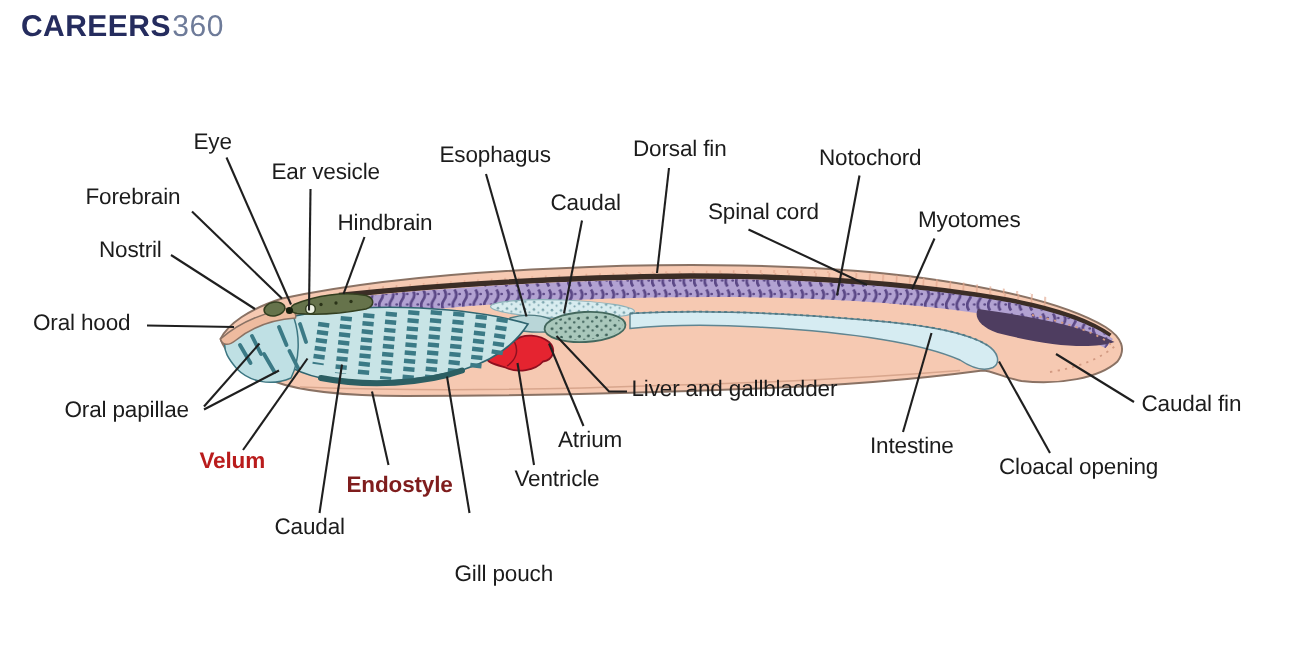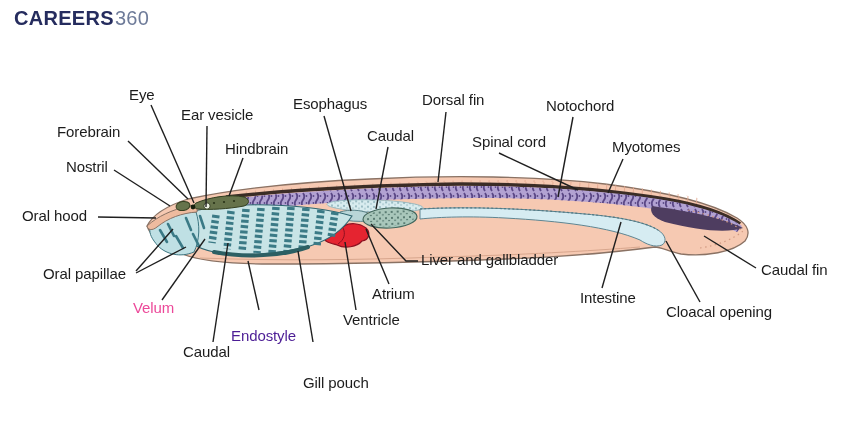--- a/index.html
+++ b/index.html
@@ -156,23 +156,23 @@
     </svg>
 
   <div class="layer">
       <div class="lbl" style="left: 129px; top: 87px; color: rgb(28, 28, 28);">Eye</div>
       <div class="lbl" style="left: 181px; top: 107px; color: rgb(28, 28, 28);">Ear vesicle</div>
       <div class="lbl" style="left: 57px; top: 124px; color: rgb(28, 28, 28);">Forebrain</div>
       <div class="lbl" style="left: 225px; top: 141px; color: rgb(28, 28, 28);">Hindbrain</div>
       <div class="lbl" style="left: 66px; top: 159px; color: rgb(28, 28, 28);">Nostril</div>
       <div class="lbl" style="left: 22px; top: 208px; color: rgb(28, 28, 28);">Oral hood</div>
       <div class="lbl" style="left: 43px; top: 266px; color: rgb(28, 28, 28);">Oral papillae</div>
-      <div class="lbl" style="left: 133px; top: 300px; color: #ec4899;">Velum</div>
+      <div class="lbl" style="left: 133px; top: 300px; color: #b91c1c; font-weight: bold;">Velum</div>
       <div class="lbl" style="left: 183px; top: 344px; color: rgb(28, 28, 28);">Caudal</div>
-      <div class="lbl" style="left: 231px; top: 328px; color: #4c1d95;">Endostyle</div>
+      <div class="lbl" style="left: 231px; top: 316px; color: #7f1d1d; font-weight: bold;">Endostyle</div>
       <div class="lbl" style="left: 303px; top: 344px; color: rgb(28, 28, 28); margin-top: 31px;">Gill pouch</div>
       <div class="lbl" style="left: 343px; top: 312px; color: rgb(28, 28, 28);">Ventricle</div>
       <div class="lbl" style="left: 372px; top: 286px; color: rgb(28, 28, 28);">Atrium</div>
       <div class="lbl" style="left: 293px; top: 96px; color: rgb(28, 28, 28);">Esophagus</div>
       <div class="lbl" style="left: 367px; top: 128px; color: rgb(28, 28, 28);">Caudal</div>
       <div class="lbl" style="left: 422px; top: 92px; color: rgb(28, 28, 28);">Dorsal fin</div>
       <div class="lbl" style="left: 472px; top: 134px; color: rgb(28, 28, 28);">Spinal cord</div>
       <div class="lbl" style="left: 546px; top: 98px; color: rgb(28, 28, 28);">Notochord</div>
       <div class="lbl" style="left: 612px; top: 139px; color: rgb(28, 28, 28);">Myotomes</div>
       <div class="lbl" style="left: 421px; top: 252px; color: rgb(28, 28, 28);">Liver and gallbladder</div>

